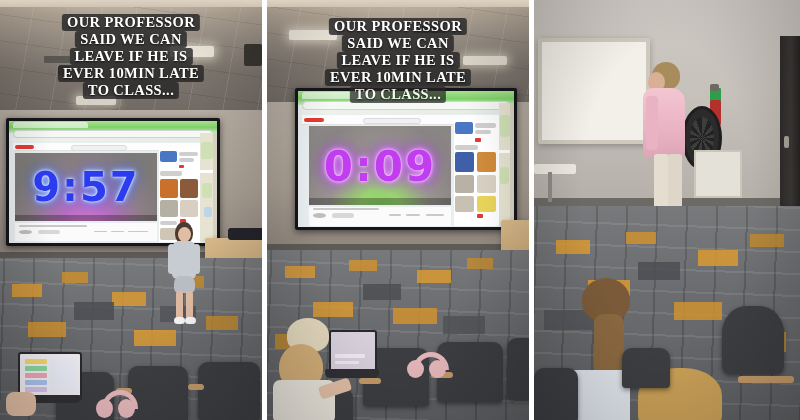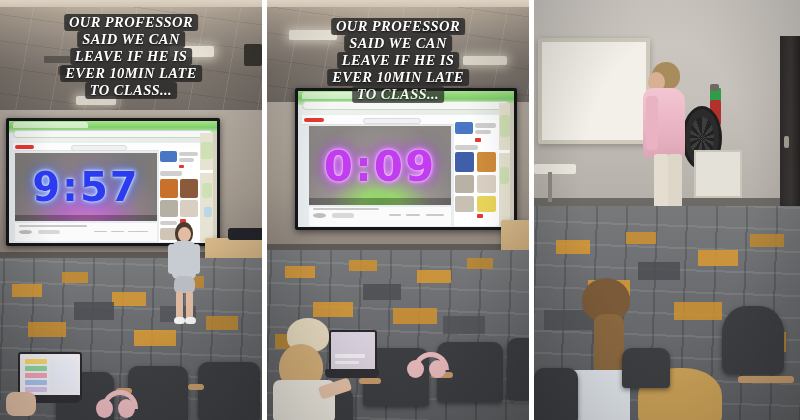--- a/index.html
+++ b/index.html
@@ -138,21 +138,21 @@
   
   .table{position:absolute;background:#ece9e0;border-radius:2px;}
   .table-leg{position:absolute;background:#8d8b86;}
   
   .skate{position:absolute;background:#6a4a2e;border-radius:10px;}
   .skate-wheel{position:absolute;background:#2a2a2a;border-radius:50%;}
 
   
   .caption{position:absolute;left:50%;transform:translateX(-50%);
     text-align:right;display:flex;flex-direction:column;align-items:center;
-    pointer-events:none;z-index:40;font-style:italic;}
+    pointer-events:none;z-index:40;}
   .cap-line{display:inline-block;background:rgba(38,38,38,.82);color:#ffffff;
     font-family:"Liberation Serif",serif;font-weight:bold;
     padding:0px 5px;border-radius:3px;white-space:nowrap;
     text-shadow:0 1px 2px rgba(0,0,0,.8);letter-spacing:.4px;}
 
   .topstrip{position:absolute;left:0;right:0;top:0;height:7px;
     background:linear-gradient(180deg,#ddd3c3,#cfc4b3);z-index:35;}
   .vig{position:absolute;inset:0;z-index:30;pointer-events:none;
     background:radial-gradient(ellipse at 50% 45%,rgba(0,0,0,0) 45%,rgba(0,0,0,.20) 100%);}
 </style>

